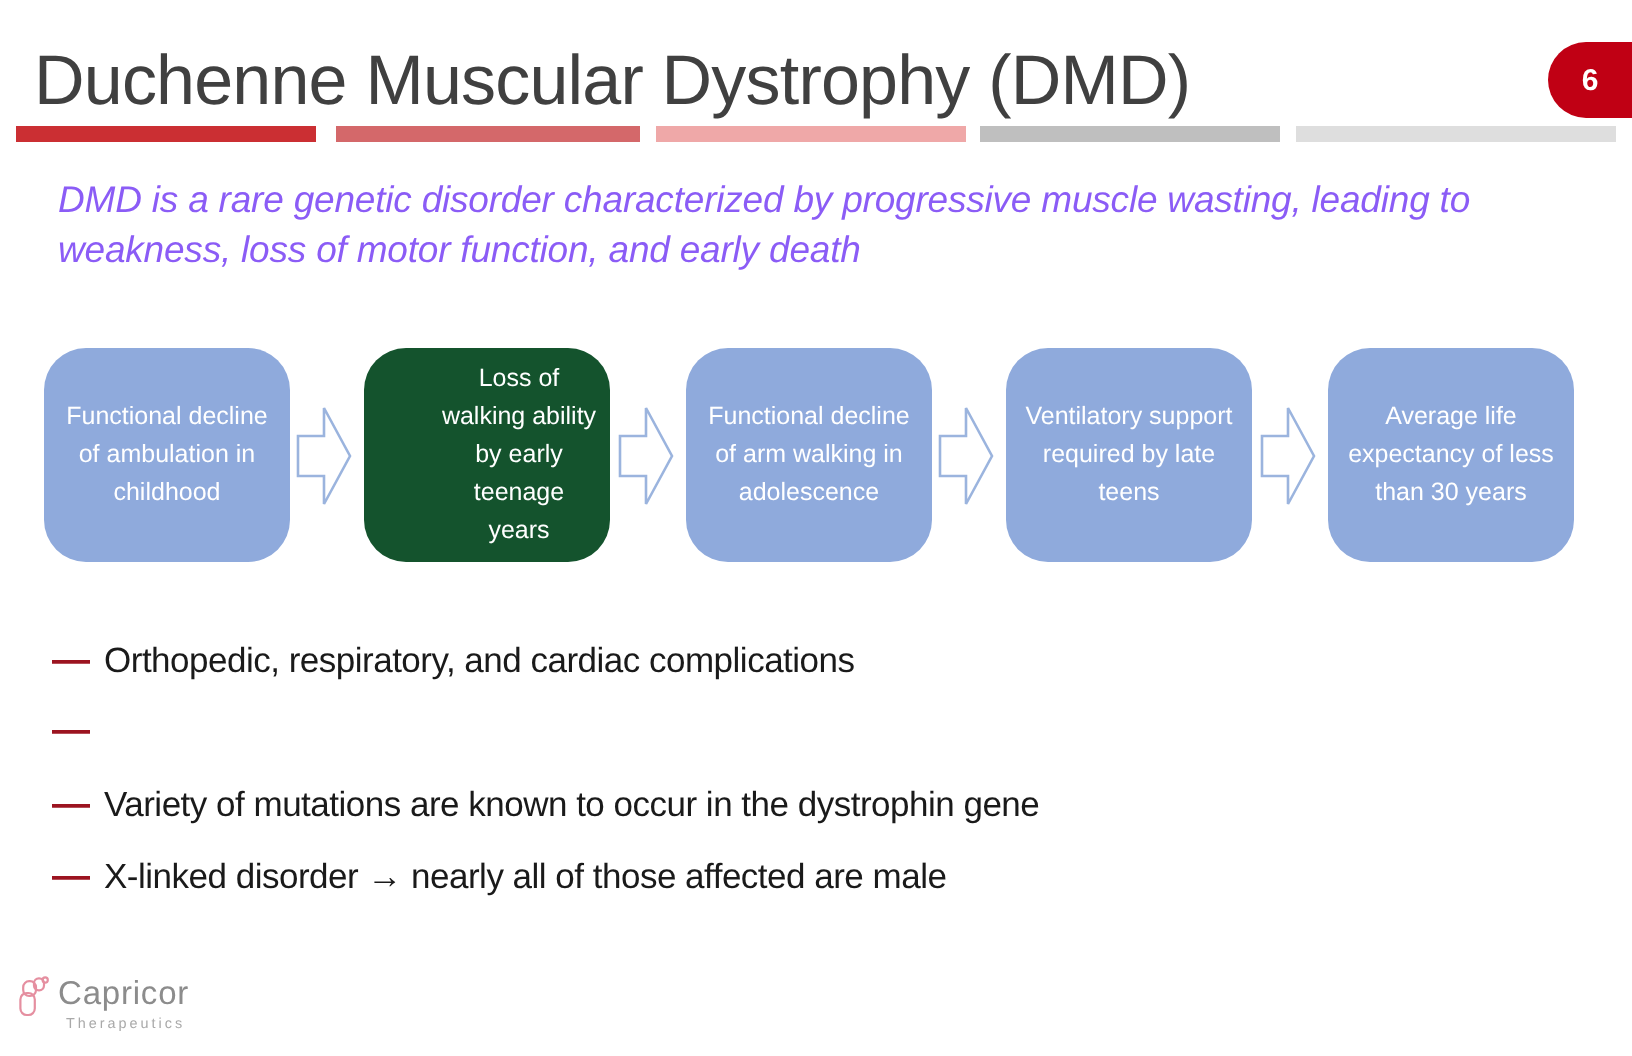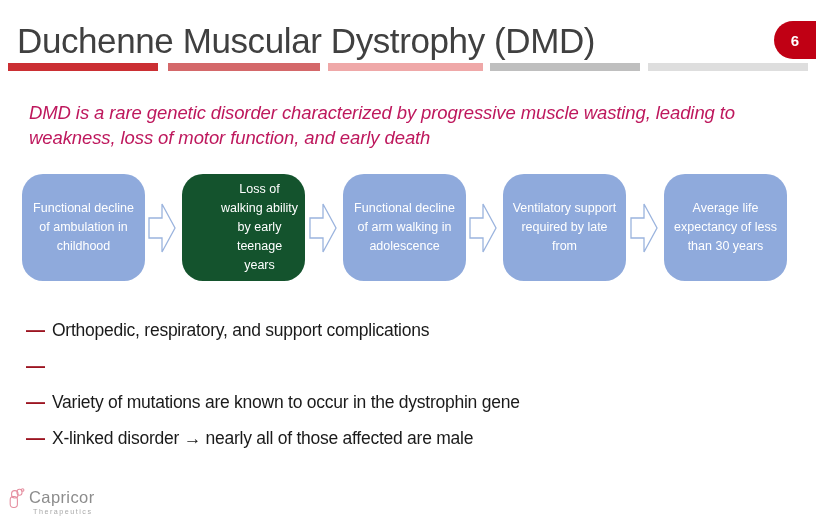--- a/index.html
+++ b/index.html
@@ -63,27 +63,27 @@
   .bar-seg {
     position: absolute;
     top: 0;
     height: 8px;
   }
 
   
   .subtitle {
     position: absolute;
     left: 29px;
-    top: 100px;
+    top: 87px;
     width: 740px;
     font-size: 18.5px;
     font-style: italic;
     font-weight: 400;
     line-height: 25px;
-    color: #be185d;
+    color: #8b5cf6;
     letter-spacing: -0.1px;
   }
 
   
   .flow {
     position: absolute;
     left: 0;
     top: 174px;
     width: 816px;
     height: 110px;
@@ -203,21 +203,21 @@
       <div class="flow-box" style="left: 22px; background: rgb(143, 170, 220);">
         <div class="flow-box-text">Functional decline of ambulation in childhood</div>
       </div>
       <div class="flow-box" style="left: 182px; background: #14532d; padding-left: 38px;">
         <div class="flow-box-text">Loss of walking ability by early teenage years</div>
       </div>
       <div class="flow-box" style="left: 343px; background: rgb(143, 170, 220);">
         <div class="flow-box-text">Functional decline of arm walking  in adolescence</div>
       </div>
       <div class="flow-box" style="left: 503px; background: rgb(143, 170, 220);">
-        <div class="flow-box-text">Ventilatory support required by late from</div>
+        <div class="flow-box-text">Ventilatory support required by late teens</div>
       </div>
       <div class="flow-box" style="left: 664px; background: rgb(143, 170, 220);">
         <div class="flow-box-text">Average life expectancy of less than 30 years</div>
       </div>
       <div class="flow-arrow" style="left: 147px;">
         <svg width="30" height="52" viewBox="0 0 30 52">
           <polygon points="2,16 15,16 15,2 28,26 15,50 15,36 2,36" fill="none" stroke="#9BB4DE" stroke-width="1.3" stroke-linejoin="miter"></polygon>
         </svg>
       </div>
       <div class="flow-arrow" style="left: 308px;">
@@ -233,21 +233,21 @@
       <div class="flow-arrow" style="left: 629px;">
         <svg width="30" height="52" viewBox="0 0 30 52">
           <polygon points="2,16 15,16 15,2 28,26 15,50 15,36 2,36" fill="none" stroke="#9BB4DE" stroke-width="1.3" stroke-linejoin="miter"></polygon>
         </svg>
       </div>
     </div>
 
   <div class="bullets">
       <div class="bullet-row">
         <span class="bullet-dash" style="color: rgb(156, 20, 32);">—</span>
-        <span class="bullet-text">Orthopedic, respiratory, and support complications</span>
+        <span class="bullet-text">Orthopedic, respiratory, and cardiac complications</span>
       </div>
       <div class="bullet-row">
         <span class="bullet-dash" style="color: rgb(156, 20, 32);">—</span>
       </div>
       <div class="bullet-row">
         <span class="bullet-dash" style="color: rgb(156, 20, 32);">—</span>
         <span class="bullet-text">Variety of mutations are known to occur in the dystrophin gene</span>
       </div>
       <div class="bullet-row">
         <span class="bullet-dash" style="color: rgb(156, 20, 32);">—</span>

